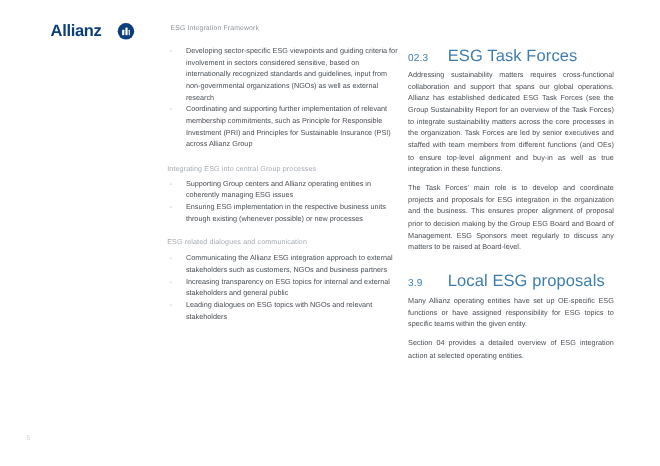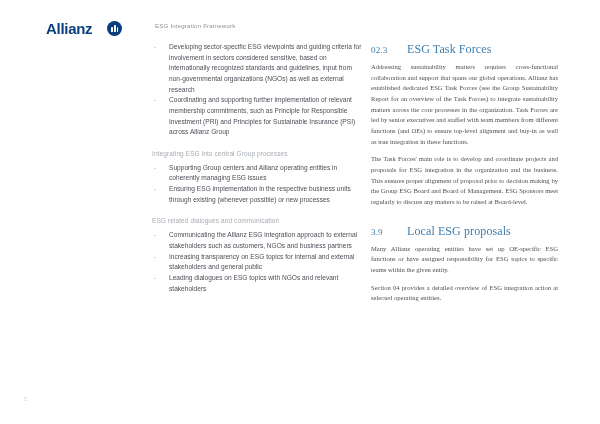--- a/index.html
+++ b/index.html
@@ -79,21 +79,20 @@
     position: absolute;
     left: 152px;
     top: 42px;
     width: 212px;
   }
   .col-right {
     position: absolute;
     left: 371px;
     top: 42px;
     width: 187px;
-    font-family: Liberation Serif, serif;
   }
 
   
   .bullet-list {
     list-style: none;
     margin: 0;
     padding: 0;
   }
   .bullet-item {
     position: relative;
@@ -127,21 +126,21 @@
     margin: 0 0 5px 0;
   }
   .sec-num {
     font-size: 9.2px;
     color: #3e7eae;
     width: 36px;
     flex: 0 0 36px;
     letter-spacing: 0.1px;
   }
   .sec-title {
-    font-size: 12px;
+    font-size: 15px;
     color: #3e7eae;
     letter-spacing: 0.1px;
   }
   .para {
     font-size: 6.6px;
     line-height: 1.62;
     color: #4a4f56;
     text-align: justify;
     margin: 0 0 7px 0;
   }

